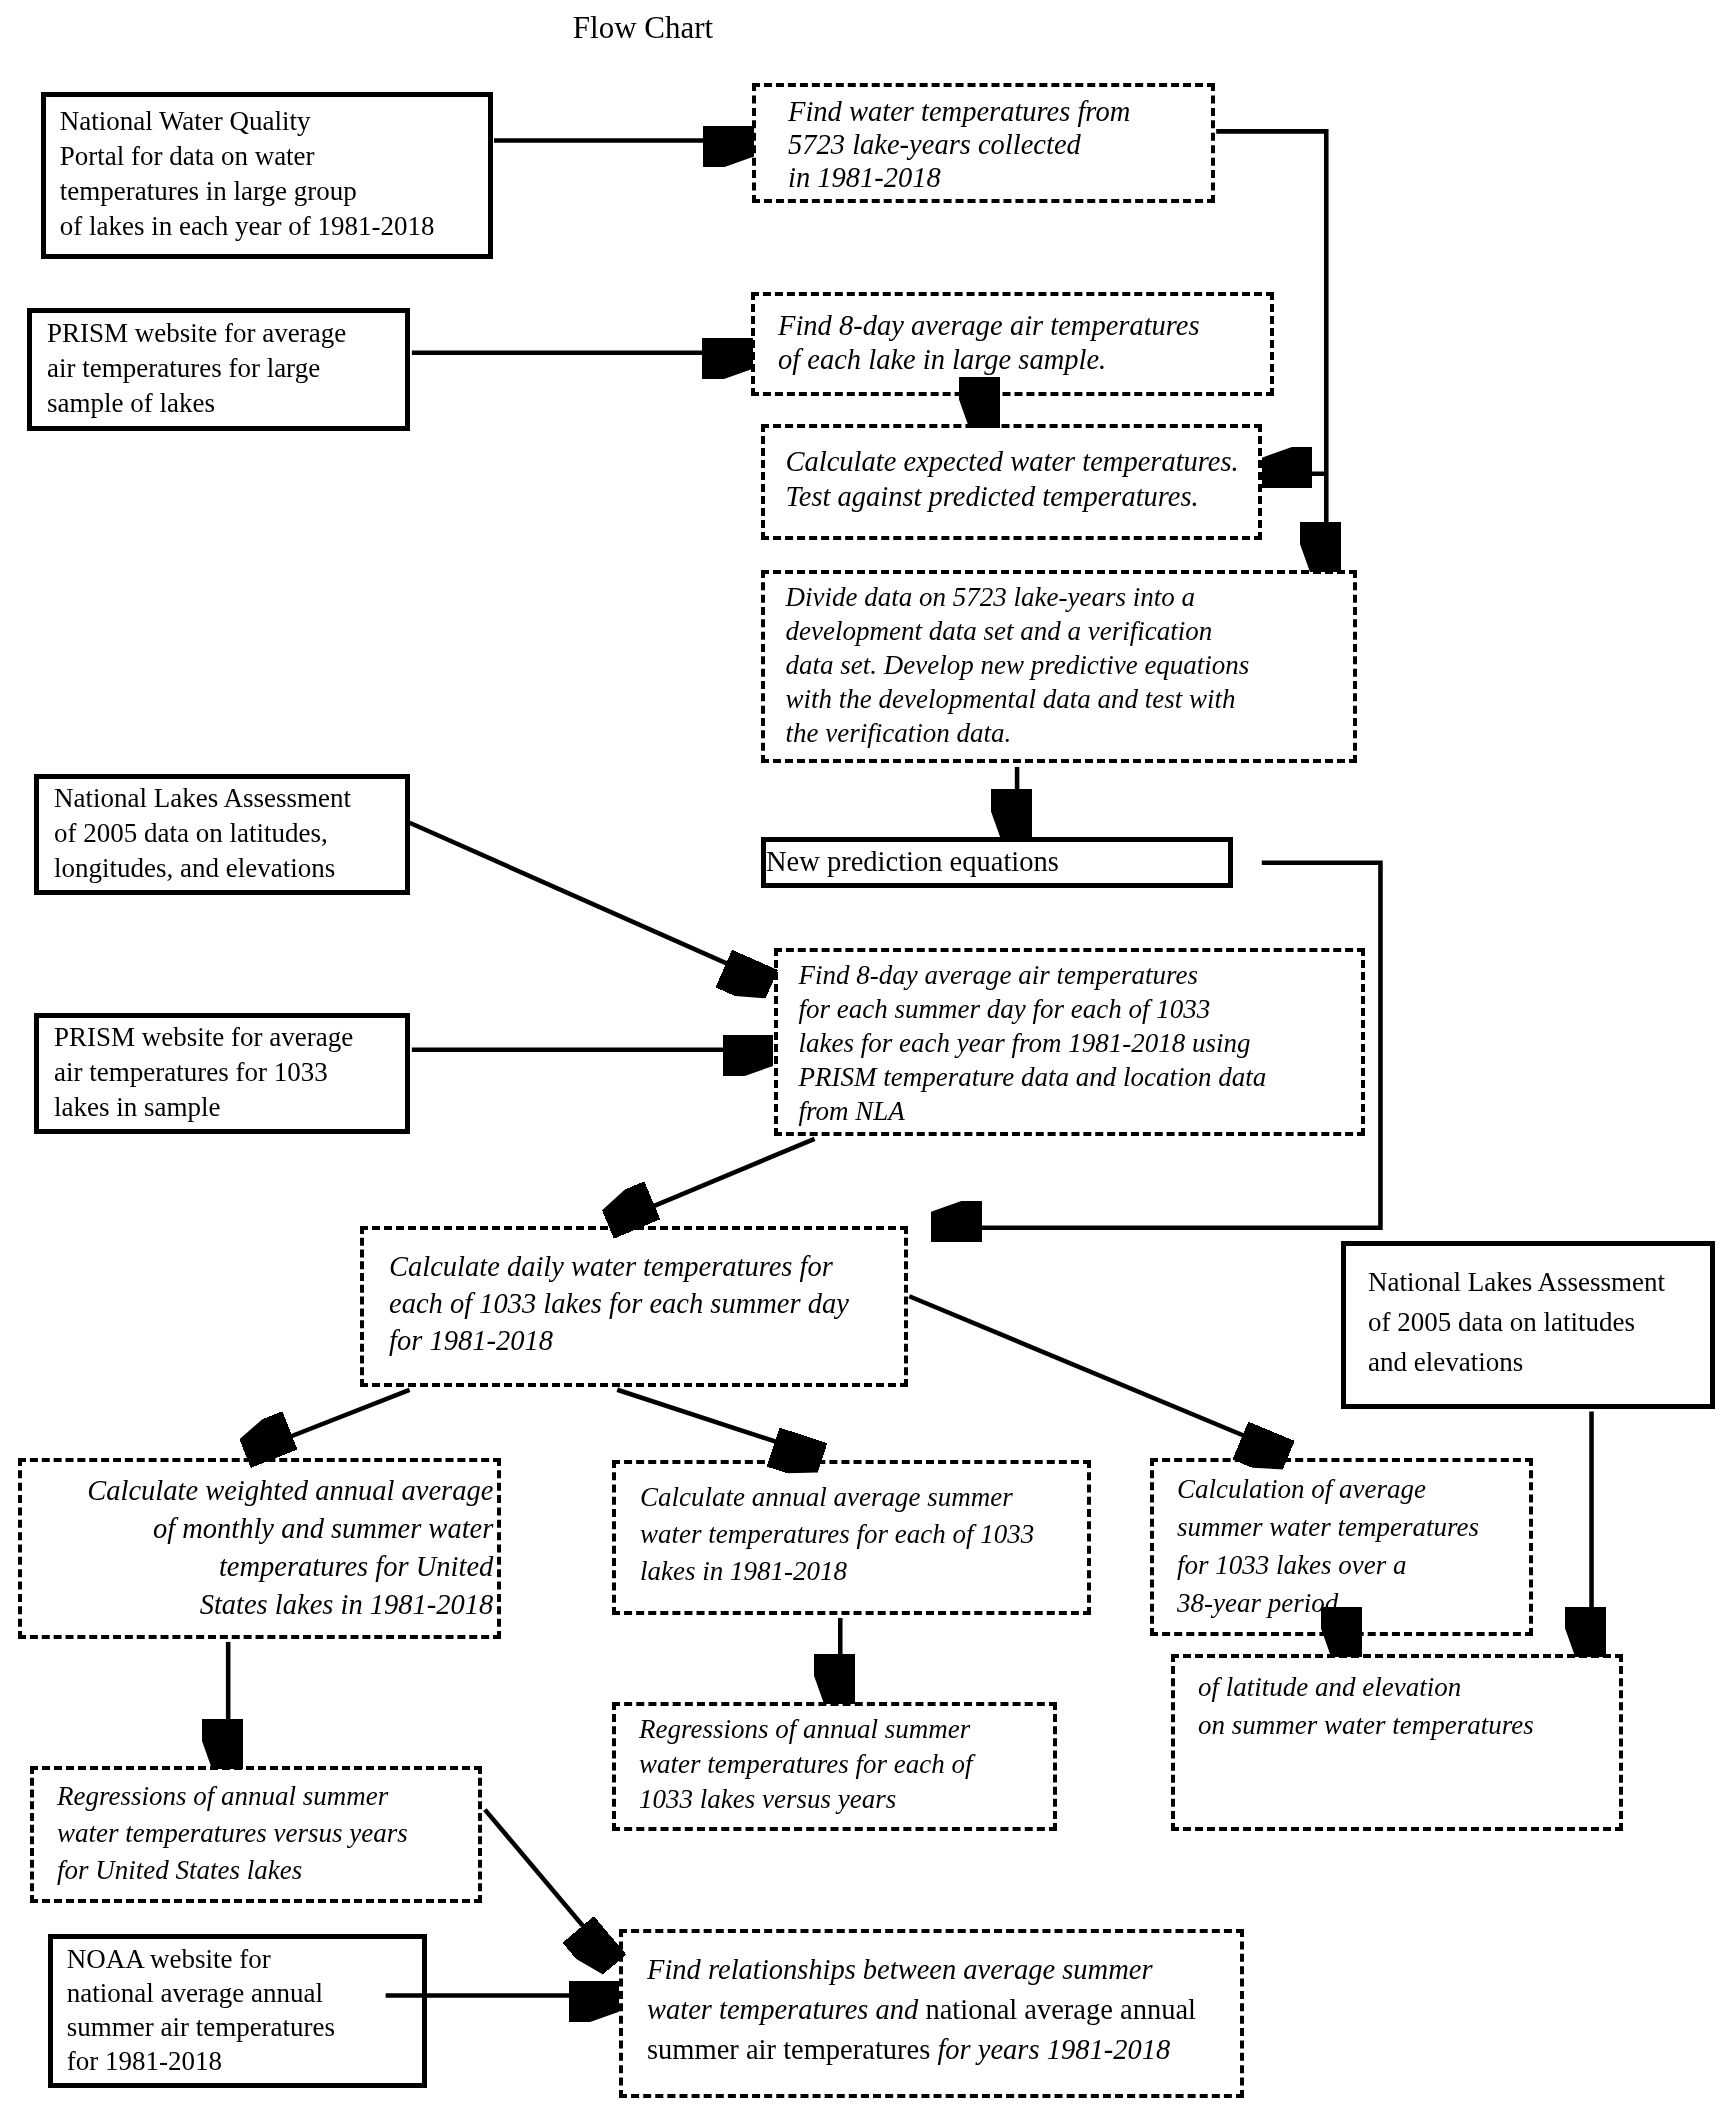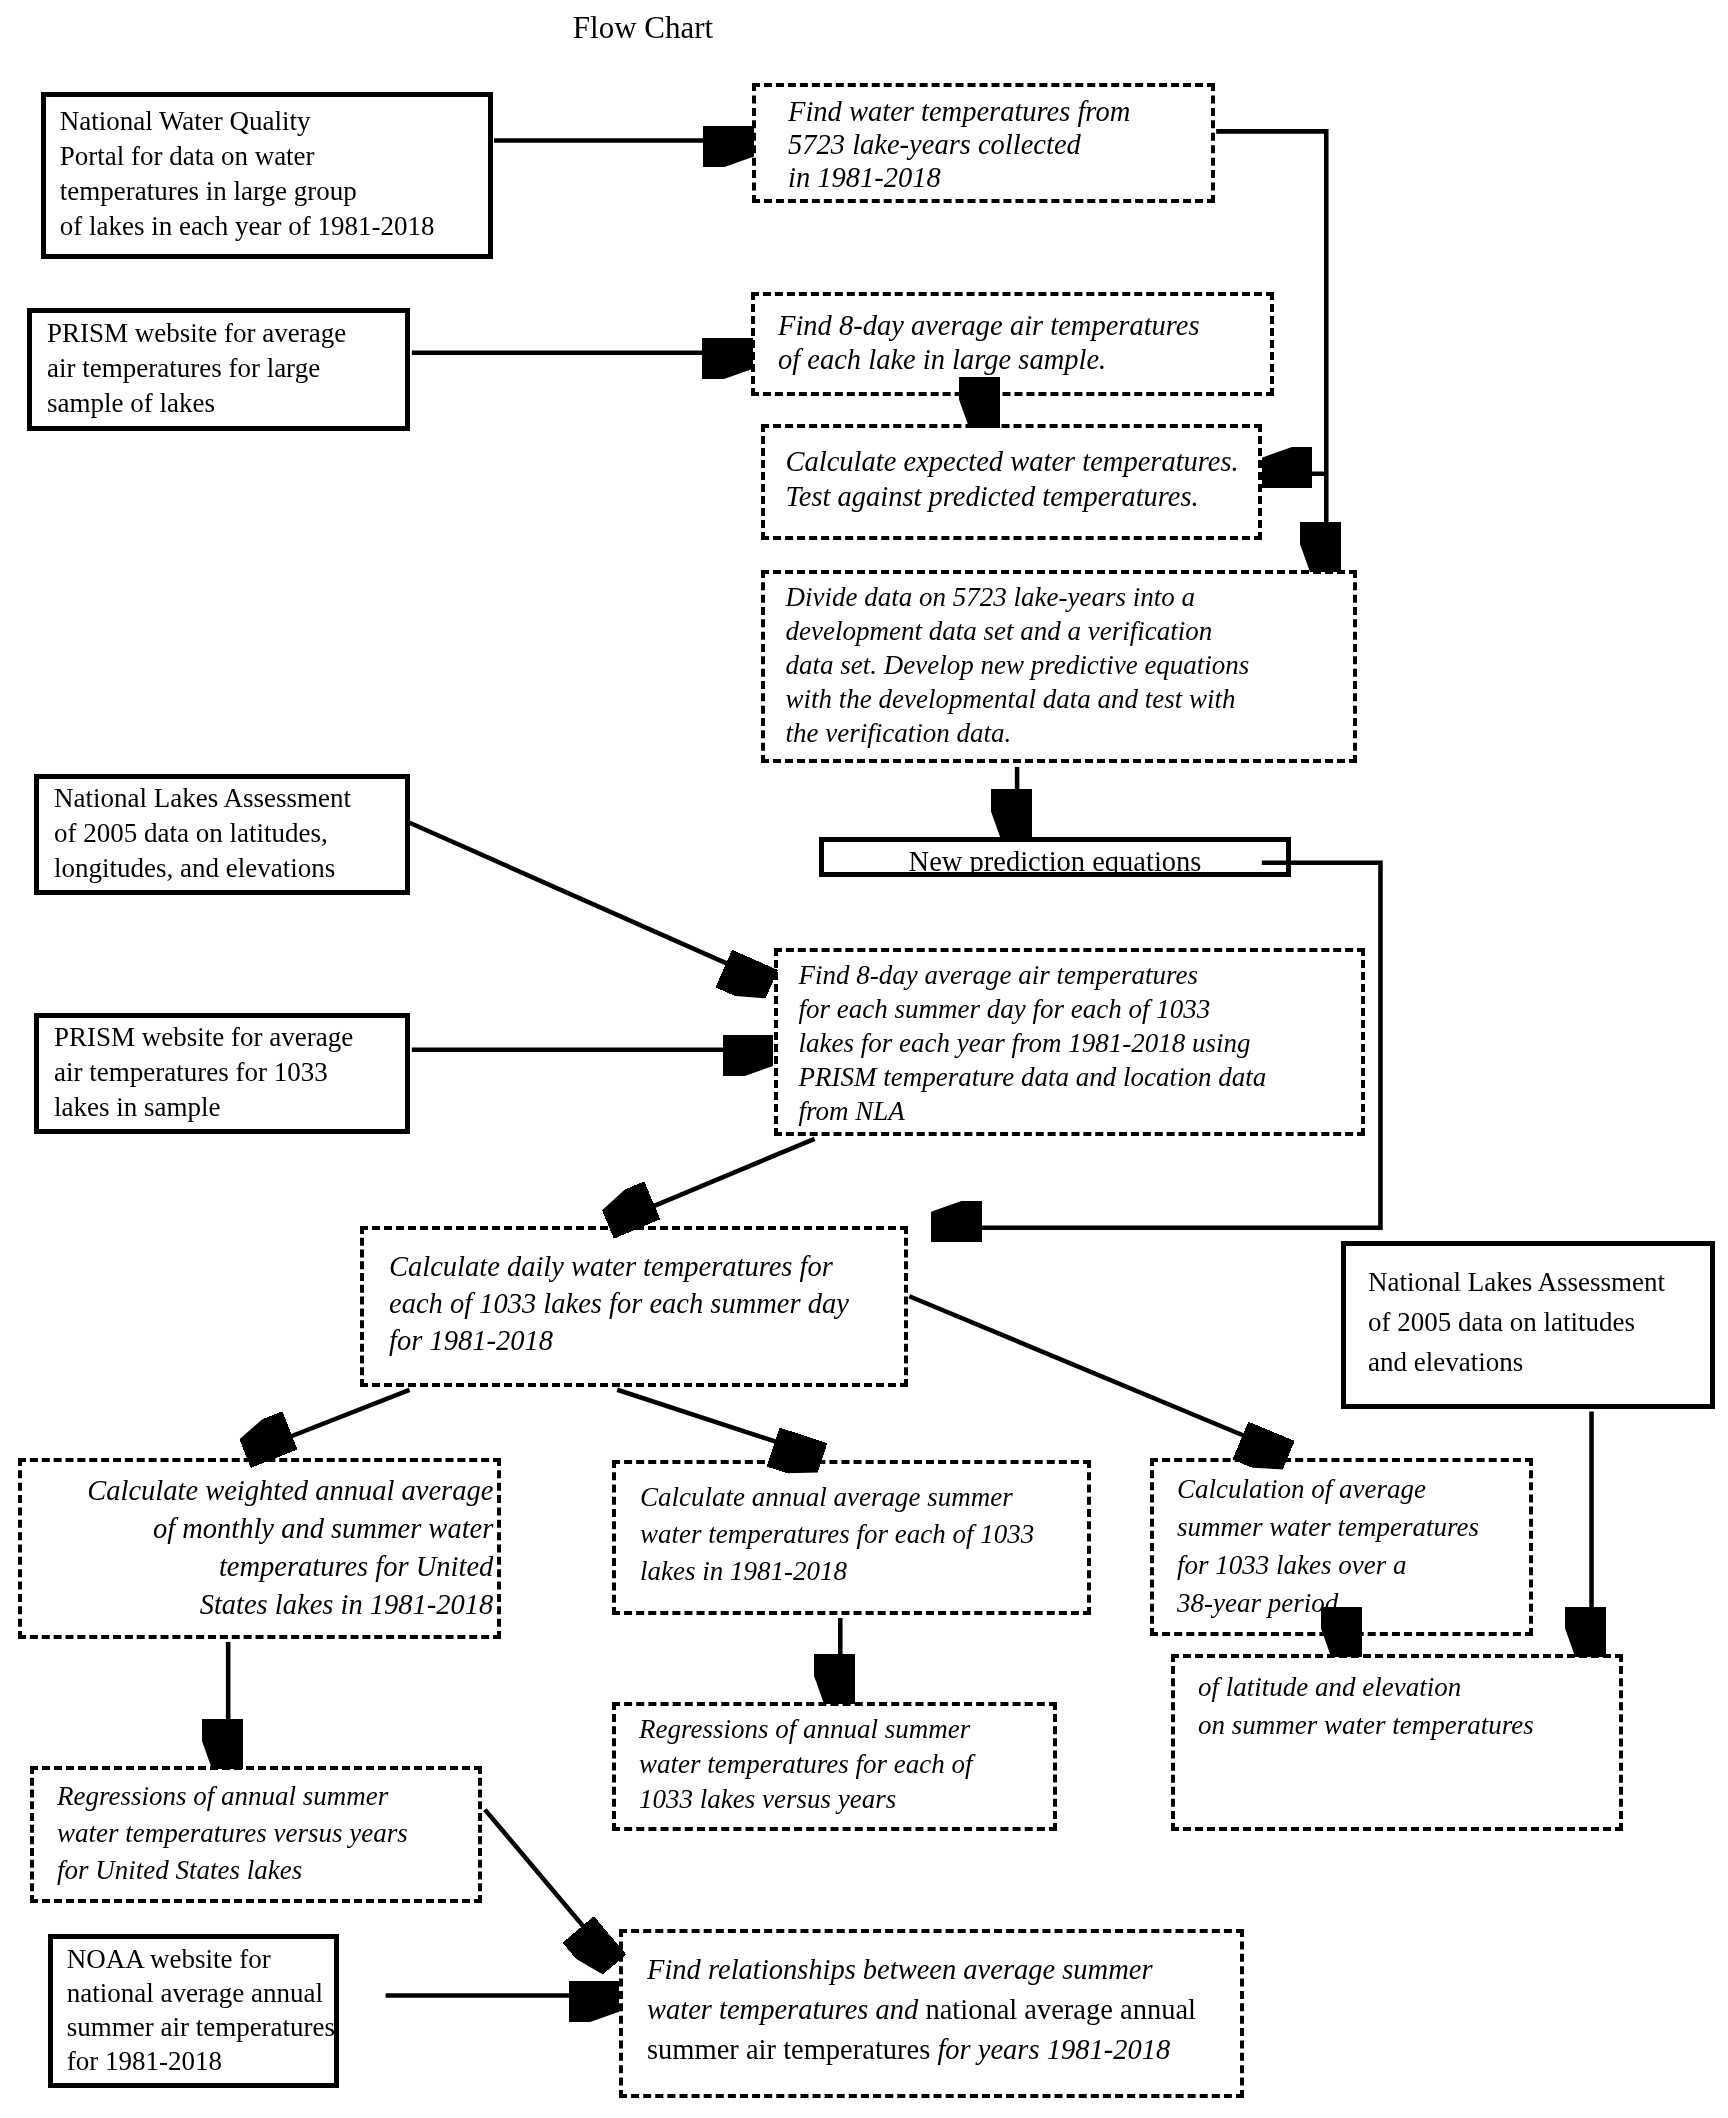--- a/index.html
+++ b/index.html
@@ -24,25 +24,25 @@
   }
   .solid{ border:5.7px solid #000; font-size:27px; }
   .dashed{ border:4.6px dashed #000; font-style:italic; font-size:28.5px; }
   .ln{ white-space:nowrap; }
   .roman{ font-style:normal; }
   .italic{ font-style:italic; }
 
   
   #box-nwqp            { left:41px;   top:92px;  width:452px;  height:167px; padding:6.8px 11.4px 0 13.7px; line-height:35px; }
   #box-prism-large     { left:27px;   top:308px;  width:383px;  height:123px; padding:3.4px 9px 0 15px;  line-height:35px; }
-  #box-new-equations   { left:819px; top:837px; width:472px;  height:40px;  padding:2.3px 0 0 0; line-height:35px; text-align:center; font-size:28.5px; }
+  #box-new-equations   { left:761px; top:837px; width:472px;  height:51px;  padding:2.3px 0 0 0; line-height:35px; text-align:left; font-size:28.5px; }
   #box-nla-lle         { left:34px;   top:774px; width:376px;  height:121px; padding:2.3px 8px 0 15px;  line-height:35px; }
   #box-prism-1033      { left:34px;   top:1013px; width:376px;  height:121px; padding:2.3px 8px 0 15px;  line-height:35px; }
   #box-nla-le          { left:1341px; top:1241px; width:374px;  height:168px; padding:16px 8px 0 22px; line-height:40px; }
-  #box-noaa            { left:48px;   top:1934px; width:291px;  height:154px; padding:3.4px 5.7px 0 13.7px;  line-height:34px; }
+  #box-noaa            { left:48px;   top:1934px; width:379px;  height:154px; padding:3.4px 5.7px 0 13.7px;  line-height:34px; }
 
   
   #box-find-water      { left:752px; top:83px;  width:463px;  height:120px; padding:8px 5.7px 0 32px; line-height:33px; }
   #box-find8day-large  { left:751px; top:292px;  width:523px;  height:104px; padding:12.5px 5.7px 0 23px; line-height:34px; }
   #box-calc-expected   { left:761px; top:424px;  width:501px;  height:116px; padding:16px 3.4px 0 20.5px;  line-height:35px; }
   #box-divide          { left:761px; top:570px; width:596px; height:193px; padding:5.7px 3.4px 0 20.5px;  line-height:34px; font-size:27px; }
   #box-find8day-1033   { left:774px; top:948px; width:591px; height:188px; padding:5.7px 3.4px 0 20.5px;  line-height:34px; font-size:27px; }
   #box-calc-daily      { left:360px;  top:1226px; width:548px;  height:161px; padding:18px 3.4px 0 25px;  line-height:37px; }
   #box-calc-weighted   { left:17.7px;   top:1458px; width:483px;  height:181px; padding:10.3px 3.4px 0 25px;  line-height:38px;text-align:right; }
   #box-calc-annual     { left:612px; top:1460px; width:479px;  height:155px; padding:15px 3.4px 0 24px;  line-height:37px; font-size:27px; }

